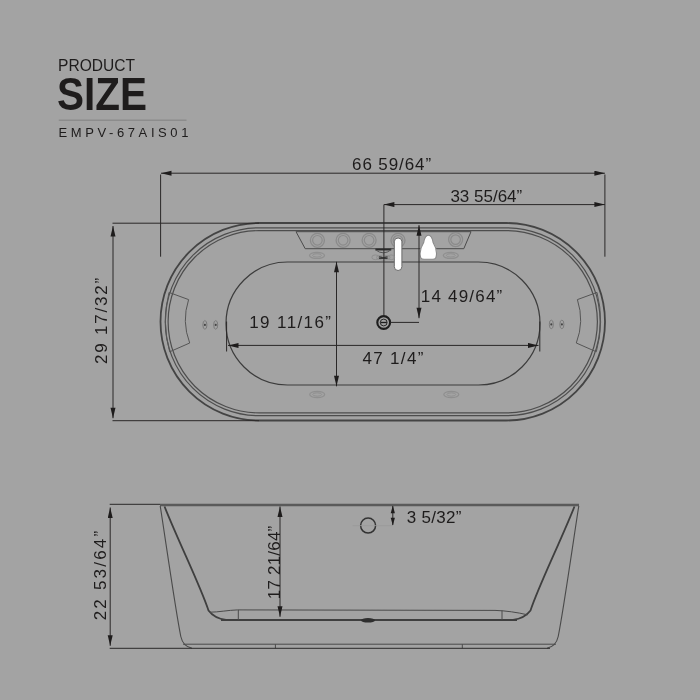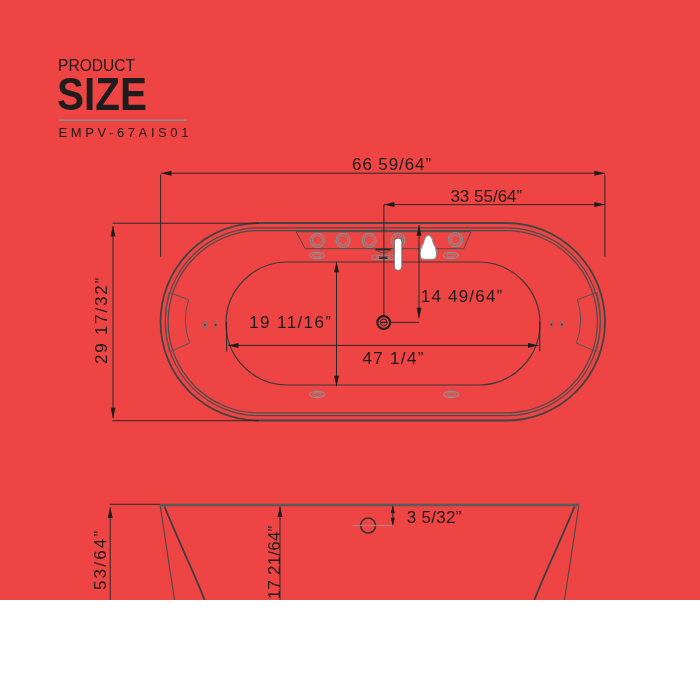--- a/index.html
+++ b/index.html
@@ -1,16 +1,16 @@
 <!DOCTYPE html>
 <html><head>
 <meta charset="utf-8">
 <style>
   html,body{margin:0;padding:0;background:#ffffff;}
-  .wrap{width:700px;height:600px;position:relative;background:#ef4444;overflow:hidden;}
+  .wrap{width:700px;height:700px;position:relative;background:#a3a3a3;overflow:hidden;}
   svg{display:block;will-change:transform;transform:translateZ(0);}
   text{font-family:"Liberation Sans",sans-serif;fill:#1e1c1c;opacity:0.999;}
 </style>
 </head>
 <body>
 <div class="wrap">
 <svg width="700" height="700" viewBox="0 0 700 700">
 <defs>
 <marker id="ar" markerUnits="userSpaceOnUse" markerWidth="14" markerHeight="7" refX="11" refY="2.6" orient="auto-start-reverse">
   <path d="M0.5,0.1 L11,2.6 L0.5,5.1 Z" fill="#1e1c1c"></path>

